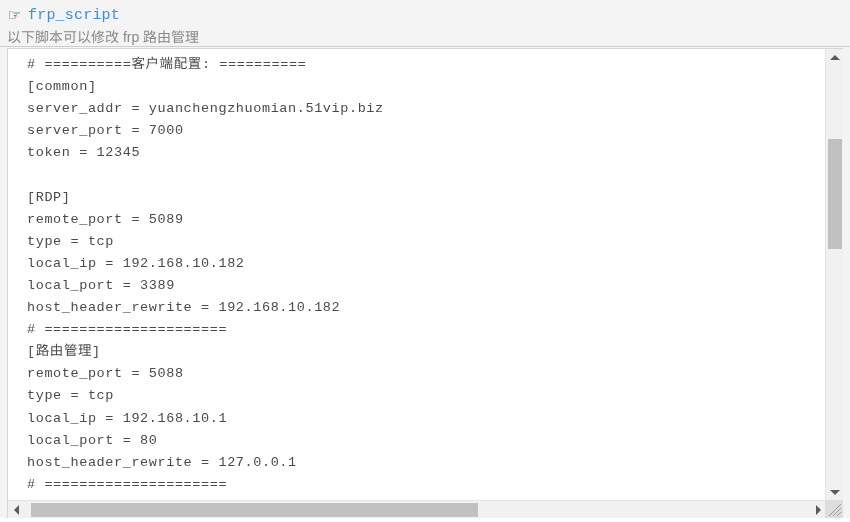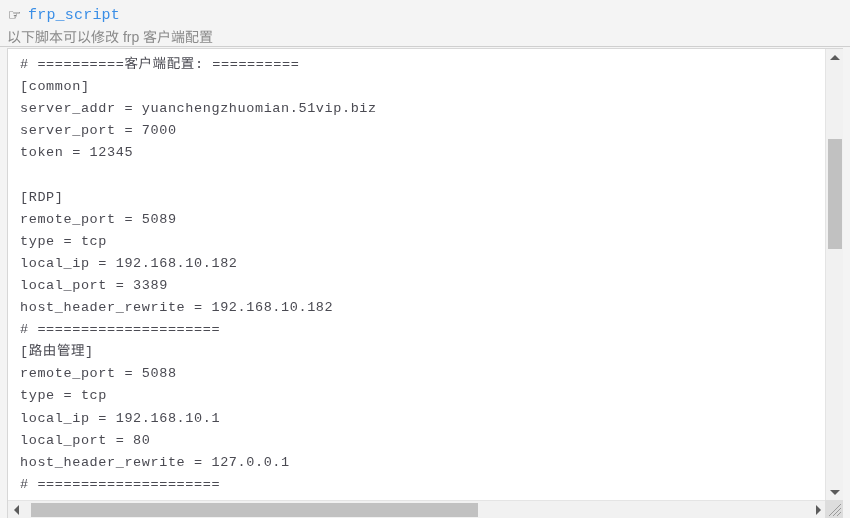--- a/index.html
+++ b/index.html
@@ -84,21 +84,21 @@
     height: 470px;
     background: #ffffff;
     border: 1px solid #d7d7d7;
     border-right: none;
     border-bottom: none;
     box-sizing: border-box;
   }
 
   .code-viewport {
     position: absolute;
-    left: 4px;
+    left: 11px;
     top: 1px;
     width: 805px;
     height: 450px;
     overflow: hidden;
     background: #ffffff;
   }
 
   .code-text {
     margin: 0;
     padding: 4px 0 0 8px;
@@ -224,21 +224,21 @@
 
 <div class="app">
 
   <div class="header">
 
     <div class="title-row">
       <span class="hand-icon">☞</span>
       <span class="page-title">frp_script</span>
     </div>
 
-    <div class="page-subtitle">以下脚本可以修改 frp 客户端配置</div>
+    <div class="page-subtitle">以下脚本可以修改 frp 路由管理</div>
   </div>
 
   <div class="editor-shell">
 
     <div class="code-viewport">
       <pre class="code-text"># ==========客户端配置: ==========
 [common]
 server_addr = yuanchengzhuomian.51vip.biz
 server_port = 7000
 token = 12345

